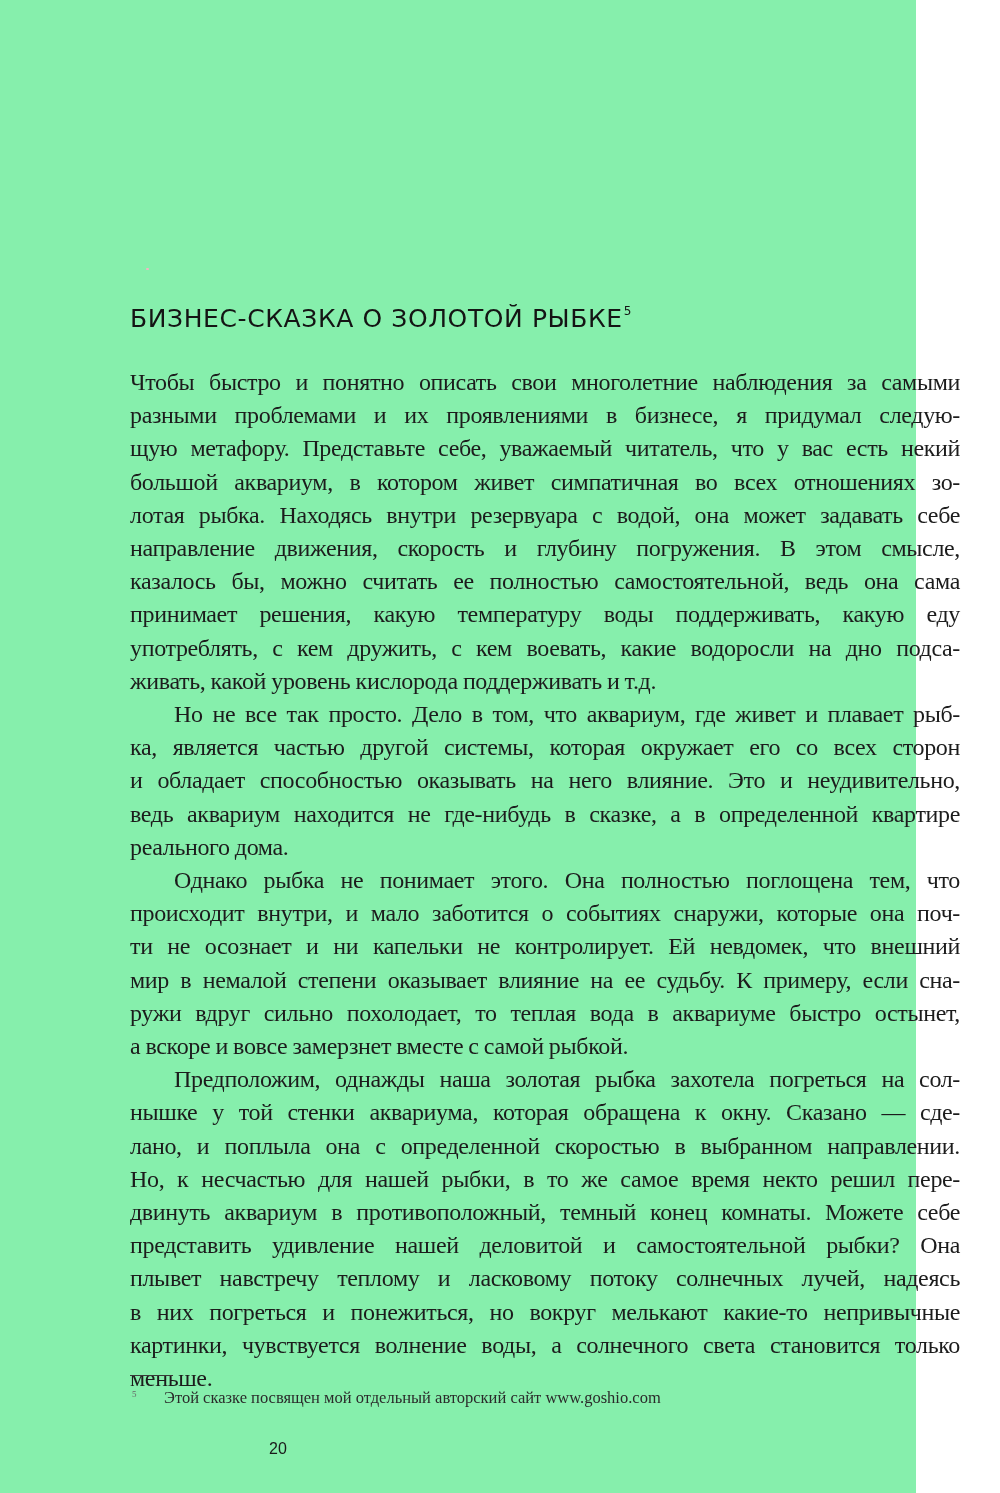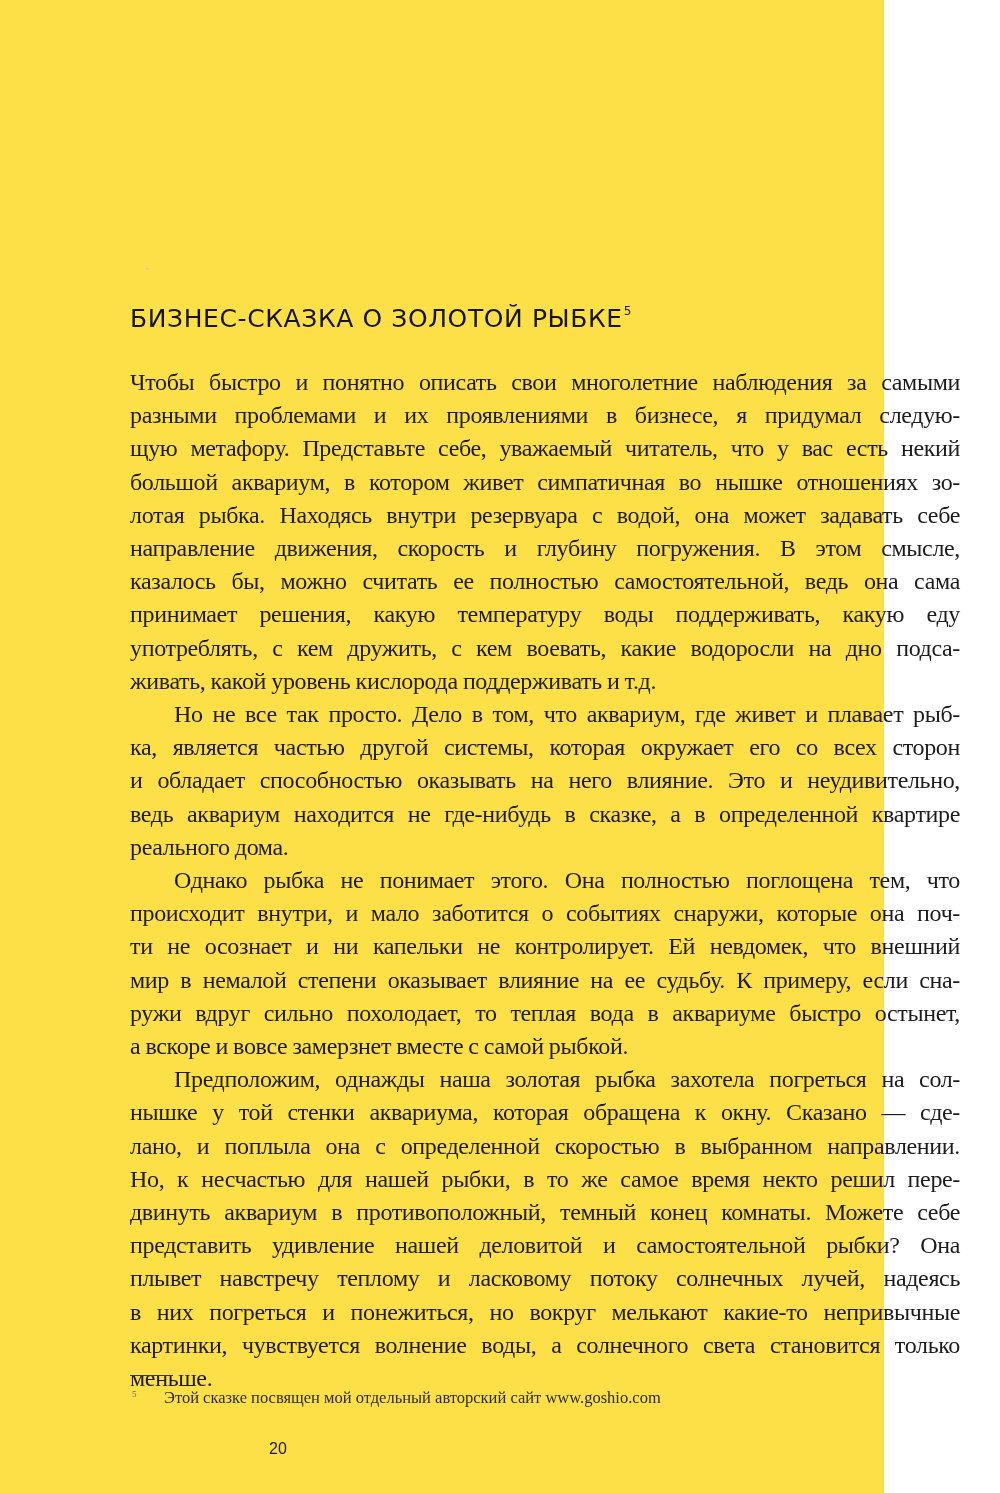--- a/index.html
+++ b/index.html
@@ -12,21 +12,22 @@
       height: 1493px;
       position: relative;
       overflow: hidden;
       color: #1f1f1f;
     }
     .page {
       position: absolute;
       left: 0; top: 0;
       width: 884px;
       height: 1493px;
-      background: #fde047;
+      background: #86efac;
+      padding-left: 32px;
     }
     .speck {
       position: absolute;
       left: 146px;
       top: 268px;
       width: 3px;
       height: 2px;
       background: #f3b6c4;
       border-radius: 1px;
     }
@@ -116,21 +117,21 @@
 <div class="page">
   <div class="speck"></div>
 
   <h1 class="heading"><span>БИЗНЕС-СКАЗКА О ЗОЛОТОЙ РЫБКЕ</span><sup>5</sup></h1>
 
   <div class="body-text">
     <p class="para">
       <span class="line">Чтобы быстро и понятно описать свои многолетние наблюдения за самыми</span>
       <span class="line">разными проблемами и их проявлениями в бизнесе, я придумал следую-</span>
       <span class="line">щую метафору. Представьте себе, уважаемый читатель, что у вас есть некий</span>
-      <span class="line">большой аквариум, в котором живет симпатичная во нышке отношениях зо-</span>
+      <span class="line">большой аквариум, в котором живет симпатичная во всех отношениях зо-</span>
       <span class="line">лотая рыбка. Находясь внутри резервуара с водой, она может задавать себе</span>
       <span class="line">направление движения, скорость и глубину погружения. В этом смысле,</span>
       <span class="line">казалось бы, можно считать ее полностью самостоятельной, ведь она сама</span>
       <span class="line">принимает решения, какую температуру воды поддерживать, какую еду</span>
       <span class="line">употреблять, с кем дружить, с кем воевать, какие водоросли на дно подса-</span>
       <span class="line last">живать, какой уровень кислорода поддерживать и т.д.</span>
     </p>
     <p class="para">
       <span class="line" style="padding-left:44px">Но не все так просто. Дело в том, что аквариум, где живет и плавает рыб-</span>
       <span class="line">ка, является частью другой системы, которая окружает его со всех сторон</span>

